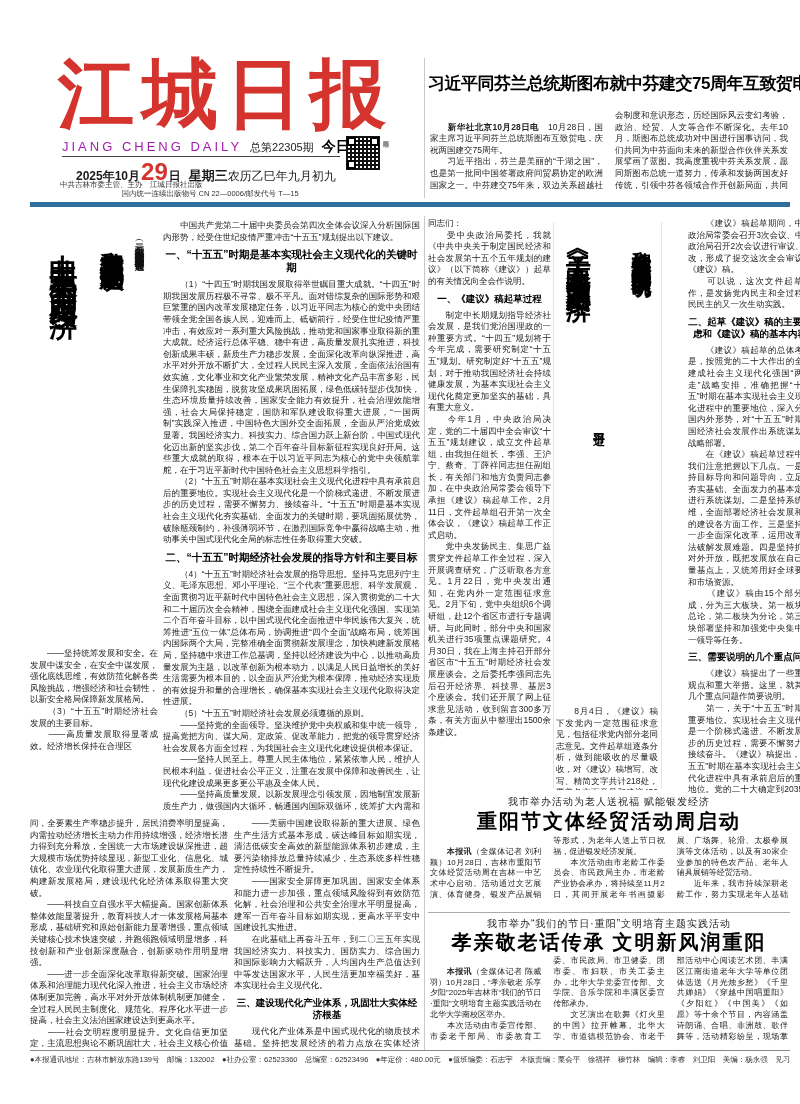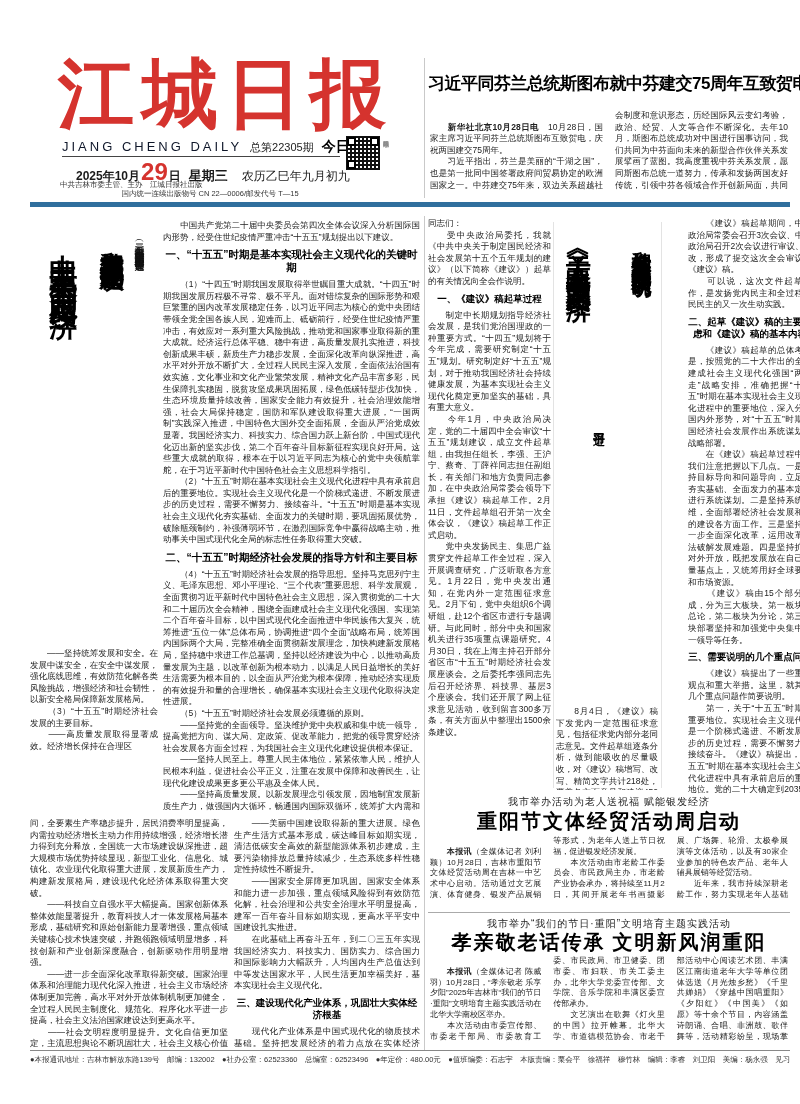--- a/index.html
+++ b/index.html
@@ -25,31 +25,31 @@
 </style>
 </head>
 <body>
 
 <div id="page">
 
   <div class="abs" style="left:0;top:0;width:800px;height:202px;">
     <div class="abs" style="left:56px;top:40px;width:340px;height:110px;font-family:'Liberation Serif',serif;font-weight:900;
                 font-size:76px;line-height:108px;letter-spacing:8px;color:#d5332e;text-align:center;">江城日报</div>
     <div class="abs" style="left:62px;top:138px;width:280px;display:flex;align-items:baseline;white-space:nowrap;">
-      <span style="color:#0f172a;font-size:13px;letter-spacing:3px;">JIANG CHENG DAILY</span>
+      <span style="color:#a21caf;font-size:13px;letter-spacing:3px;">JIANG CHENG DAILY</span>
       <span style="font-size:11px;color:#222;margin-left:8px;">总第22305期</span>
       <span style="font-size:14px;font-weight:700;color:#000;margin-left:8px;">今日4版</span>
     </div>
     <div class="abs hline" style="left:62px;top:156px;width:278px;background:#444;"></div>
     <div class="abs" style="left:62px;top:158px;width:280px;display:flex;align-items:baseline;white-space:nowrap;">
       <span style="font-size:12px;font-weight:700;margin-left:14px;">2025年10月</span>
       <span style="font-size:24px;font-weight:700;color:#d5332e;margin:0 1px;">29</span>
       <span style="font-size:12px;font-weight:700;">日</span>
       <span style="font-size:13px;font-weight:700;margin-left:8px;">星期三</span>
-      <span style="font-size:12px;margin-left:14px;">农历乙巳年九月初九</span>
+      <span style="font-size:12px;">农历乙巳年九月初九</span>
     </div>
     <div class="abs" style="left:60px;top:180px;width:300px;text-align:left;font-size:7.5px;color:#333;">中共吉林市委主管、主办　江城日报社出版</div>
     <div class="abs" style="left:60px;top:189px;width:300px;text-align:center;font-size:7.5px;color:#333;">国内统一连续出版物号 CN 22—0006/邮发代号 T—15</div>
     <div class="abs qr" style="left:346px;top:136px;width:34px;height:34px;">
       <i class="qe" style="left:1px;top:1px;"></i>
       <i class="qe" style="right:1px;top:1px;"></i>
       <i class="qe" style="left:1px;bottom:1px;"></i>
     </div>
     <div class="abs v" style="left:382px;top:136px;height:36px;font-size:6px;color:#888;line-height:7px;">数字报二维码</div>
     <div class="abs vline" style="left:424px;top:58px;height:140px;"></div>

